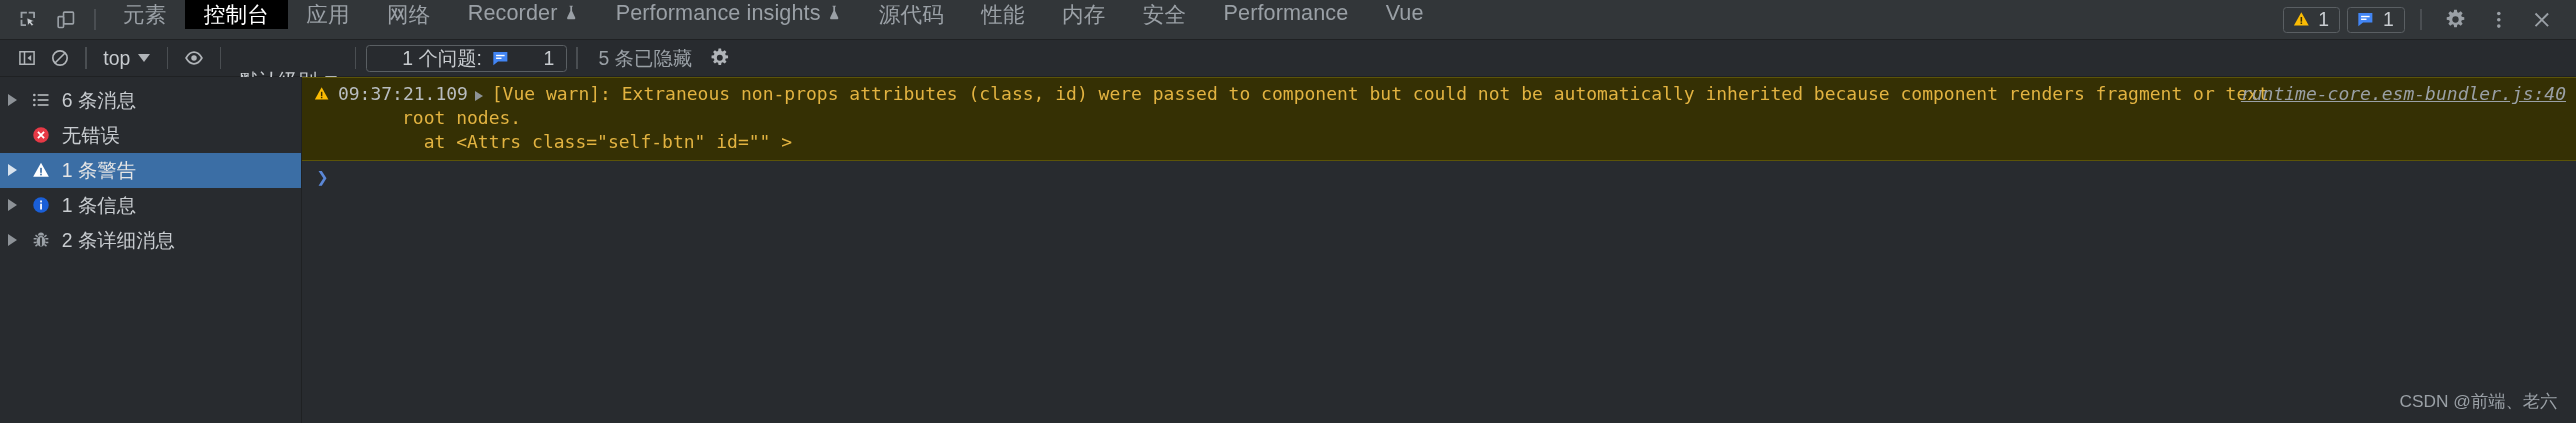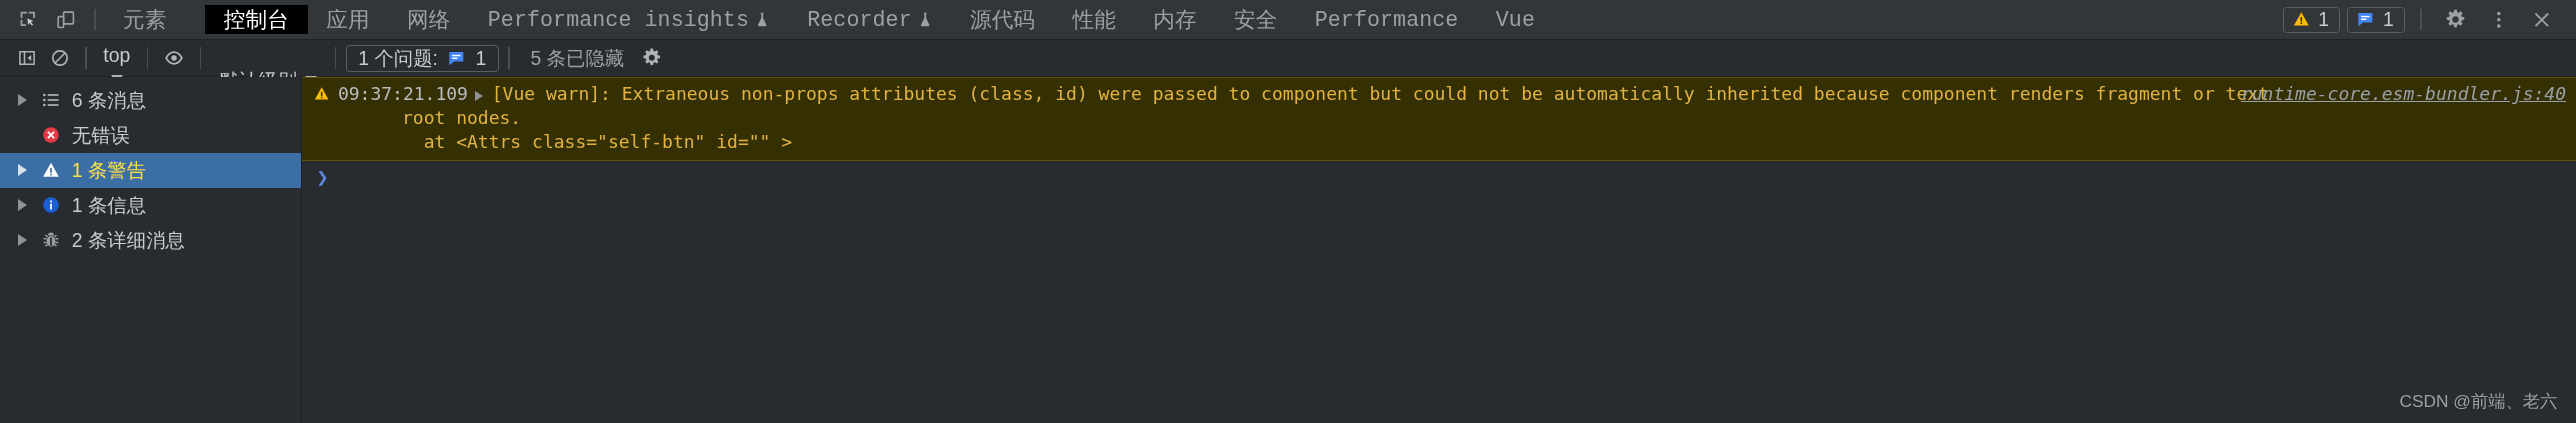--- a/index.html
+++ b/index.html
@@ -51,39 +51,37 @@
   }
   .vsep {
     width: 1.4px;
     height: 21.6px;
     background: #4a4e52;
     margin: 0 8.6px;
     align-self: center;
   }
   .tabs {
     display: flex;
-    align-items: center;
+    align-items: flex-start;
     flex: 1;
     min-width: 0;
-    font-family: Liberation Mono, monospace;
   }
   .tab {
     display: flex;
     align-items: center;
     gap: 6.5px;
     padding: 0 18.7px;
     font-size: 21.6px;
     color: #9aa0a6;
     white-space: nowrap;
     letter-spacing: 0.1px;
   }
   .tab.active {
     background: #000000;
     color: #ffffff;
-    margin-left: 20px;
   }
   .tabbar-right {
     display: flex;
     align-items: center;
     gap: 7.2px;
     padding-right: 16px;
   }
   .badge {
     display: flex;
     align-items: center;
@@ -135,21 +133,20 @@
   }
   .ct-select {
     display: flex;
     align-items: center;
     gap: 8px;
     font-size: 19.4px;
     color: #c8ccd0;
     padding: 0 7.2px;
     height: 29px;
     white-space: nowrap;
-    flex-direction: column;
   }
   .caret {
     width: 0;
     height: 0;
     border-left: 6.5px solid transparent;
     border-right: 6.5px solid transparent;
     border-top: 8px solid #b0b4b8;
   }
   .filter-input {
     flex: 1;
@@ -185,20 +182,21 @@
     border: 1.4px solid #5a5f63;
     border-radius: 3.6px;
     padding: 2.9px 11.5px;
     height: 27px;
     box-sizing: border-box;
     white-space: nowrap;
   }
   .issues-text {
     font-size: 19.4px;
     color: #c8ccd0;
+    margin-left: 24px;
   }
   .hidden-count {
     font-size: 19.4px;
     color: #9aa0a6;
     padding: 0 11.5px;
     white-space: nowrap;
   }
 
   
   .body-split {
@@ -214,29 +212,28 @@
     min-width: 302px;
     background: #282b2f;
     border-right: 1.4px solid #1f2123;
     padding-top: 5.8px;
     box-sizing: border-box;
   }
   .side-row {
     display: flex;
     align-items: center;
     height: 35px;
-    padding-left: 10px;
     gap: 0;
     color: #c8ccd0;
     font-size: 19.4px;
     white-space: nowrap;
   }
   .side-row.selected {
     background: #3b6ea5;
-    color: #fde047;
+    color: #e5e5e5;
   }
   .disclosure {
     width: 24.5px;
     display: flex;
     align-items: center;
     justify-content: center;
   }
   .disclosure i {
     width: 0;
     height: 0;
@@ -372,27 +369,27 @@
       <div class="tab active">
         <span>控制台</span>
       </div>
       <div class="tab">
         <span>应用</span>
       </div>
       <div class="tab">
         <span>网络</span>
       </div>
       <div class="tab">
-        <span>Performance insights</span>
+        <span>Recorder</span>
         <svg width="14.4" height="17.3" viewBox="0 0 16 20">
           <path d="M6 2h4v1H9v5.2l3.6 7.3c.5 1-.2 2.2-1.3 2.2H4.7c-1.1 0-1.8-1.2-1.3-2.2L7 8.2V3H6V2z" fill="#9aa0a6"></path>
         </svg>
       </div>
       <div class="tab">
-        <span>Recorder</span>
+        <span>Performance insights</span>
         <svg width="14.4" height="17.3" viewBox="0 0 16 20">
           <path d="M6 2h4v1H9v5.2l3.6 7.3c.5 1-.2 2.2-1.3 2.2H4.7c-1.1 0-1.8-1.2-1.3-2.2L7 8.2V3H6V2z" fill="#9aa0a6"></path>
         </svg>
       </div>
       <div class="tab">
         <span>源代码</span>
       </div>
       <div class="tab">
         <span>性能</span>
       </div>

